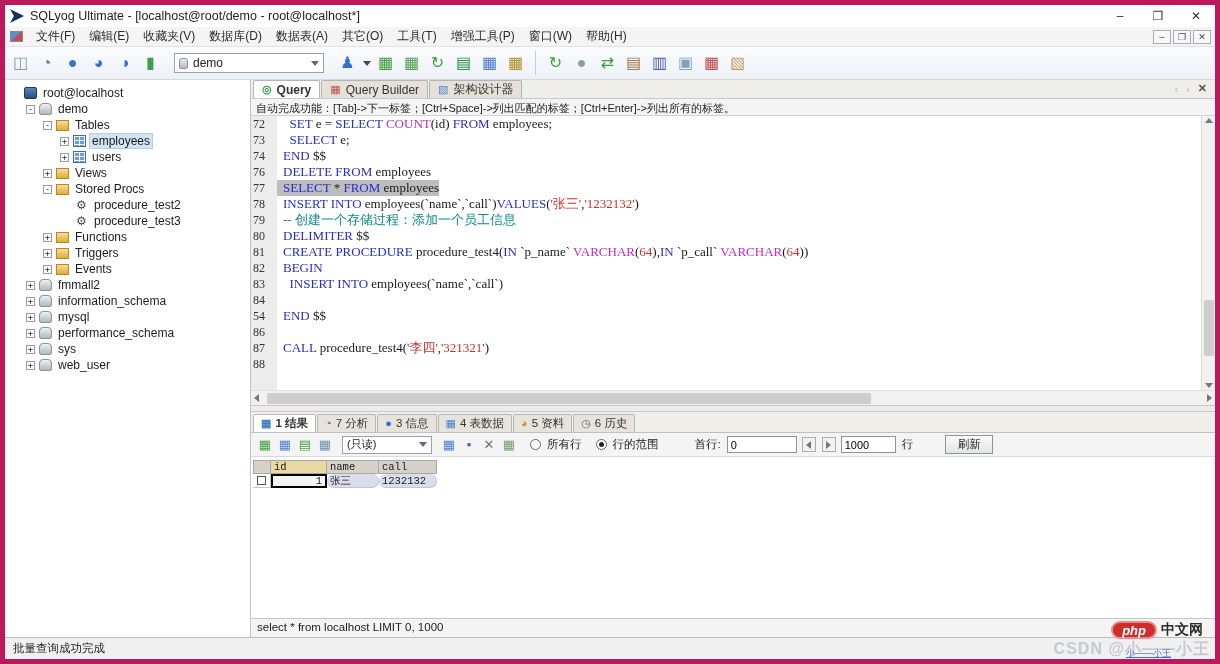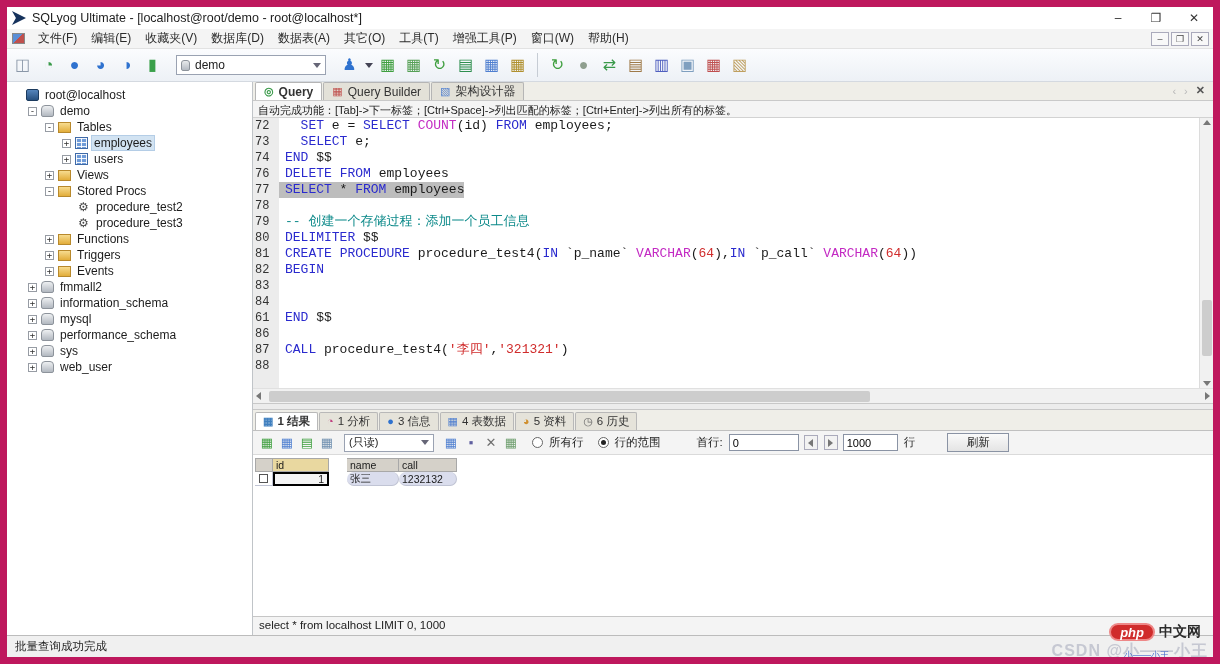--- a/index.html
+++ b/index.html
@@ -1,17 +1,17 @@
 <!DOCTYPE html>
 <html><head>
 <meta charset="utf-8">
 <style>
   * { margin:0; padding:0; box-sizing:border-box; }
   body { font-family:"Liberation Sans", sans-serif; background:#fff; }
-  .app { width:1220px; height:664px; position:relative; background:#fff; border:7px solid #be185d;
+  .app { width:1220px; height:664px; position:relative; background:#fff; border:5px solid #be185d;
          display:flex; flex-direction:column; overflow:hidden; }
 
   
   .titlebar { height:22px; display:flex; align-items:center; padding-left:5px; background:#ffffff;
               font-size:12.5px; color:#1d1d1d; flex:none; }
   .app-logo { width:14px; height:14px; margin-right:6px; background:#16325c;
               clip-path:polygon(0 0,100% 50%,0 100%,28% 50%); }
   .win-btns { margin-left:auto; display:flex; }
   .win-btn { width:38px; height:22px; display:flex; align-items:center; justify-content:center;
              font-size:12px; color:#333; }
@@ -67,21 +67,21 @@
   .qtab.active { background:#fff; font-weight:bold; }
   .ticon { font-size:11px; line-height:1; }
   .tab-ctrls { margin-left:auto; display:flex; align-items:center; gap:8px; padding:0 6px 3px 0;
                color:#b9b9b9; font-size:11px; }
   .tab-close { color:#555; font-weight:bold; }
 
   .hintbar { height:17px; flex:none; background:#f4f4f4; border-bottom:1px solid #d2d2d2;
              font-size:11px; color:#222; padding:2px 5px; white-space:nowrap; overflow:hidden; }
 
   .editor-zone { flex:1; display:flex; min-height:0; }
-  .editor { flex:1; overflow:hidden; font-family:Liberation Mono, monospace; font-size:13px;
+  .editor { flex:1; overflow:hidden; font-family:Liberation Serif, serif; font-size:13px;
             background:linear-gradient(to right,#ececec 26px,#fff 26px); }
   .code-line { display:flex; height:16px; line-height:16px; }
   .lno { width:26px; flex:none; background:#ececec; color:#333; font-size:12px; padding-left:2px; }
   .code-text { padding-left:6px; white-space:pre; }
   .code-text.hl { background:#bdbdbd; }
   .tok-k { color:#2a2ace; } .tok-f { color:#c32ac3; } .tok-s { color:#d02c2c; }
   .tok-c { color:#0d8a8a; } .tok-p { color:#1a1a1a; }
 
   .vscroll { width:14px; flex:none; background:#f1f1f1; border-left:1px solid #dcdcdc;
              display:flex; flex-direction:column; align-items:center; justify-content:space-between; padding:2px 0; }
@@ -108,30 +108,30 @@
   .ro-dropdown { width:90px; height:18px; border:1px solid #9aa2b2; background:#fff; display:flex;
                  align-items:center; padding:0 4px; font-size:11px; margin:0 4px; }
   .radio { width:11px; height:11px; border:1px solid #666; border-radius:50%; background:#fff; flex:none;
            display:flex; align-items:center; justify-content:center; margin-left:8px; }
   .radio.on::after { content:""; width:5px; height:5px; border-radius:50%; background:#222; }
   .rlabel { margin:0 2px; }
   .num-input { height:17px; border:1px solid #8a93a4; background:#fff; font-size:11px; padding:0 3px;
                font-family:"Liberation Sans",sans-serif; }
   .spin { width:14px; height:15px; border:1px solid #aab; background:#f2f2f2; display:flex;
           align-items:center; justify-content:center; margin:0 1px; }
-  .refresh-btn { width:62px; height:19px; border:1px solid #8a93a4; background:linear-gradient(#fafafa,#e4e4e4);
+  .refresh-btn { width:48px; height:19px; border:1px solid #8a93a4; background:linear-gradient(#fafafa,#e4e4e4);
                  font-size:11.5px; margin-left:26px; display:flex; align-items:center; justify-content:center; }
 
-  .grid { padding:3px 0 0 2px; font-family:Liberation Sans, sans-serif; font-size:10.5px; color:#1a1a1a; }
+  .grid { padding:3px 0 0 2px; font-family:Liberation Mono, monospace; font-size:10.5px; color:#1a1a1a; }
   .grow { display:flex; }
   .gh { height:14px; border:1px solid #a8a8a8; border-left:none; padding:0 3px; display:flex; align-items:center; }
   .gh:first-child { border-left:1px solid #a8a8a8; }
   .gc { height:14px; border-right:1px solid #c0c4d4; border-bottom:1px solid #c0c4d4; padding:0 3px;
         display:flex; align-items:center; }
-  .w-chk { width:18px; } .w-id { width:56px; } .w-name { width:52px;margin-left:18px; } .w-call { width:58px; }
+  .w-chk { width:18px; } .w-id { width:56px; } .w-name { width:52px; } .w-call { width:58px; }
   .hdr-sel { background:#e9d8a0; } .hdr { background:#d5d1c9; }
   .cell-active { background:#f4f4f4; border:2px solid #000 !important; justify-content:flex-end; }
   .cell-data { background:#dadded;border-radius:7px; }
   .chkbox { width:9px; height:9px; border:1px solid #555; background:#fff; margin:auto; }
   .gridspace { flex:1; }
   .queryecho { height:19px; flex:none; border-top:1px solid #c6c6c6; background:#f4f4f4;
                font-size:11.5px; color:#222; padding:2px 6px; }
 
   
   .statusbar { height:22px; flex:none; border-top:1px solid #bcbcbc; background:#f0f0f0; display:flex;
@@ -360,45 +360,47 @@
             <div class="code-line">
               <span class="lno">76</span>
               <span class="code-text"><span class="tok-k">DELETE</span><span class="tok-p"> </span><span class="tok-k">FROM</span><span class="tok-p"> employees</span></span>
             </div>
             <div class="code-line">
               <span class="lno">77</span>
               <span class="code-text hl"><span class="tok-k">SELECT</span><span class="tok-p"> * </span><span class="tok-k">FROM</span><span class="tok-p"> employees</span></span>
             </div>
             <div class="code-line">
               <span class="lno">78</span>
+              <span class="code-text"><span class="tok-k">INSERT</span><span class="tok-p"> </span><span class="tok-k">INTO</span><span class="tok-p"> employees(`name`,`call`)</span><span class="tok-k">VALUES</span><span class="tok-p">(</span><span class="tok-s">'张三'</span><span class="tok-p">,</span><span class="tok-s">'1232132'</span><span class="tok-p">)</span></span>
             </div>
             <div class="code-line">
               <span class="lno">79</span>
               <span class="code-text"><span class="tok-c">-- 创建一个存储过程：添加一个员工信息</span></span>
             </div>
             <div class="code-line">
               <span class="lno">80</span>
               <span class="code-text"><span class="tok-k">DELIMITER</span><span class="tok-p"> $$</span></span>
             </div>
             <div class="code-line">
               <span class="lno">81</span>
               <span class="code-text"><span class="tok-k">CREATE</span><span class="tok-p"> </span><span class="tok-k">PROCEDURE</span><span class="tok-p"> procedure_test4(</span><span class="tok-k">IN</span><span class="tok-p"> `p_name` </span><span class="tok-f">VARCHAR</span><span class="tok-p">(</span><span class="tok-s">64</span><span class="tok-p">),</span><span class="tok-k">IN</span><span class="tok-p"> `p_call` </span><span class="tok-f">VARCHAR</span><span class="tok-p">(</span><span class="tok-s">64</span><span class="tok-p">))</span></span>
             </div>
             <div class="code-line">
               <span class="lno">82</span>
               <span class="code-text"><span class="tok-k">BEGIN</span></span>
             </div>
             <div class="code-line">
               <span class="lno">83</span>
+              <span class="code-text"><span class="tok-p">  </span><span class="tok-k">INSERT</span><span class="tok-p"> </span><span class="tok-k">INTO</span><span class="tok-p"> employees(`name`,`call`)</span></span>
             </div>
             <div class="code-line">
               <span class="lno">84</span>
             </div>
             <div class="code-line">
-              <span class="lno">61</span>
+              <span class="lno">54</span>
               <span class="code-text"><span class="tok-k">END</span><span class="tok-p"> $$</span></span>
             </div>
             <div class="code-line">
               <span class="lno">86</span>
               <span class="code-text"></span>
             </div>
             <div class="code-line">
               <span class="lno">87</span>
               <span class="code-text"><span class="tok-k">CALL</span><span class="tok-p"> procedure_test4(</span><span class="tok-s">'李四'</span><span class="tok-p">,</span><span class="tok-s">'321321'</span><span class="tok-p">)</span></span>
             </div>
@@ -423,21 +425,21 @@
       <div class="splitter"></div>
 
       <div class="results">
         <div class="rtabs">
           <span class="rtab active">
             <span class="ticon" style="color:#3f7fbf">▦</span>
             <span>1 结果</span>
           </span>
           <span class="rtab">
             <span class="ticon" style="color:#bf3f7f">◔</span>
-            <span>1 分析</span>
+            <span>7 分析</span>
           </span>
           <span class="rtab">
             <span class="ticon" style="color:#2f72cf">●</span>
             <span>3 信息</span>
           </span>
           <span class="rtab">
             <span class="ticon" style="color:#4f7fd0">▦</span>
             <span>4 表数据</span>
           </span>
           <span class="rtab">

